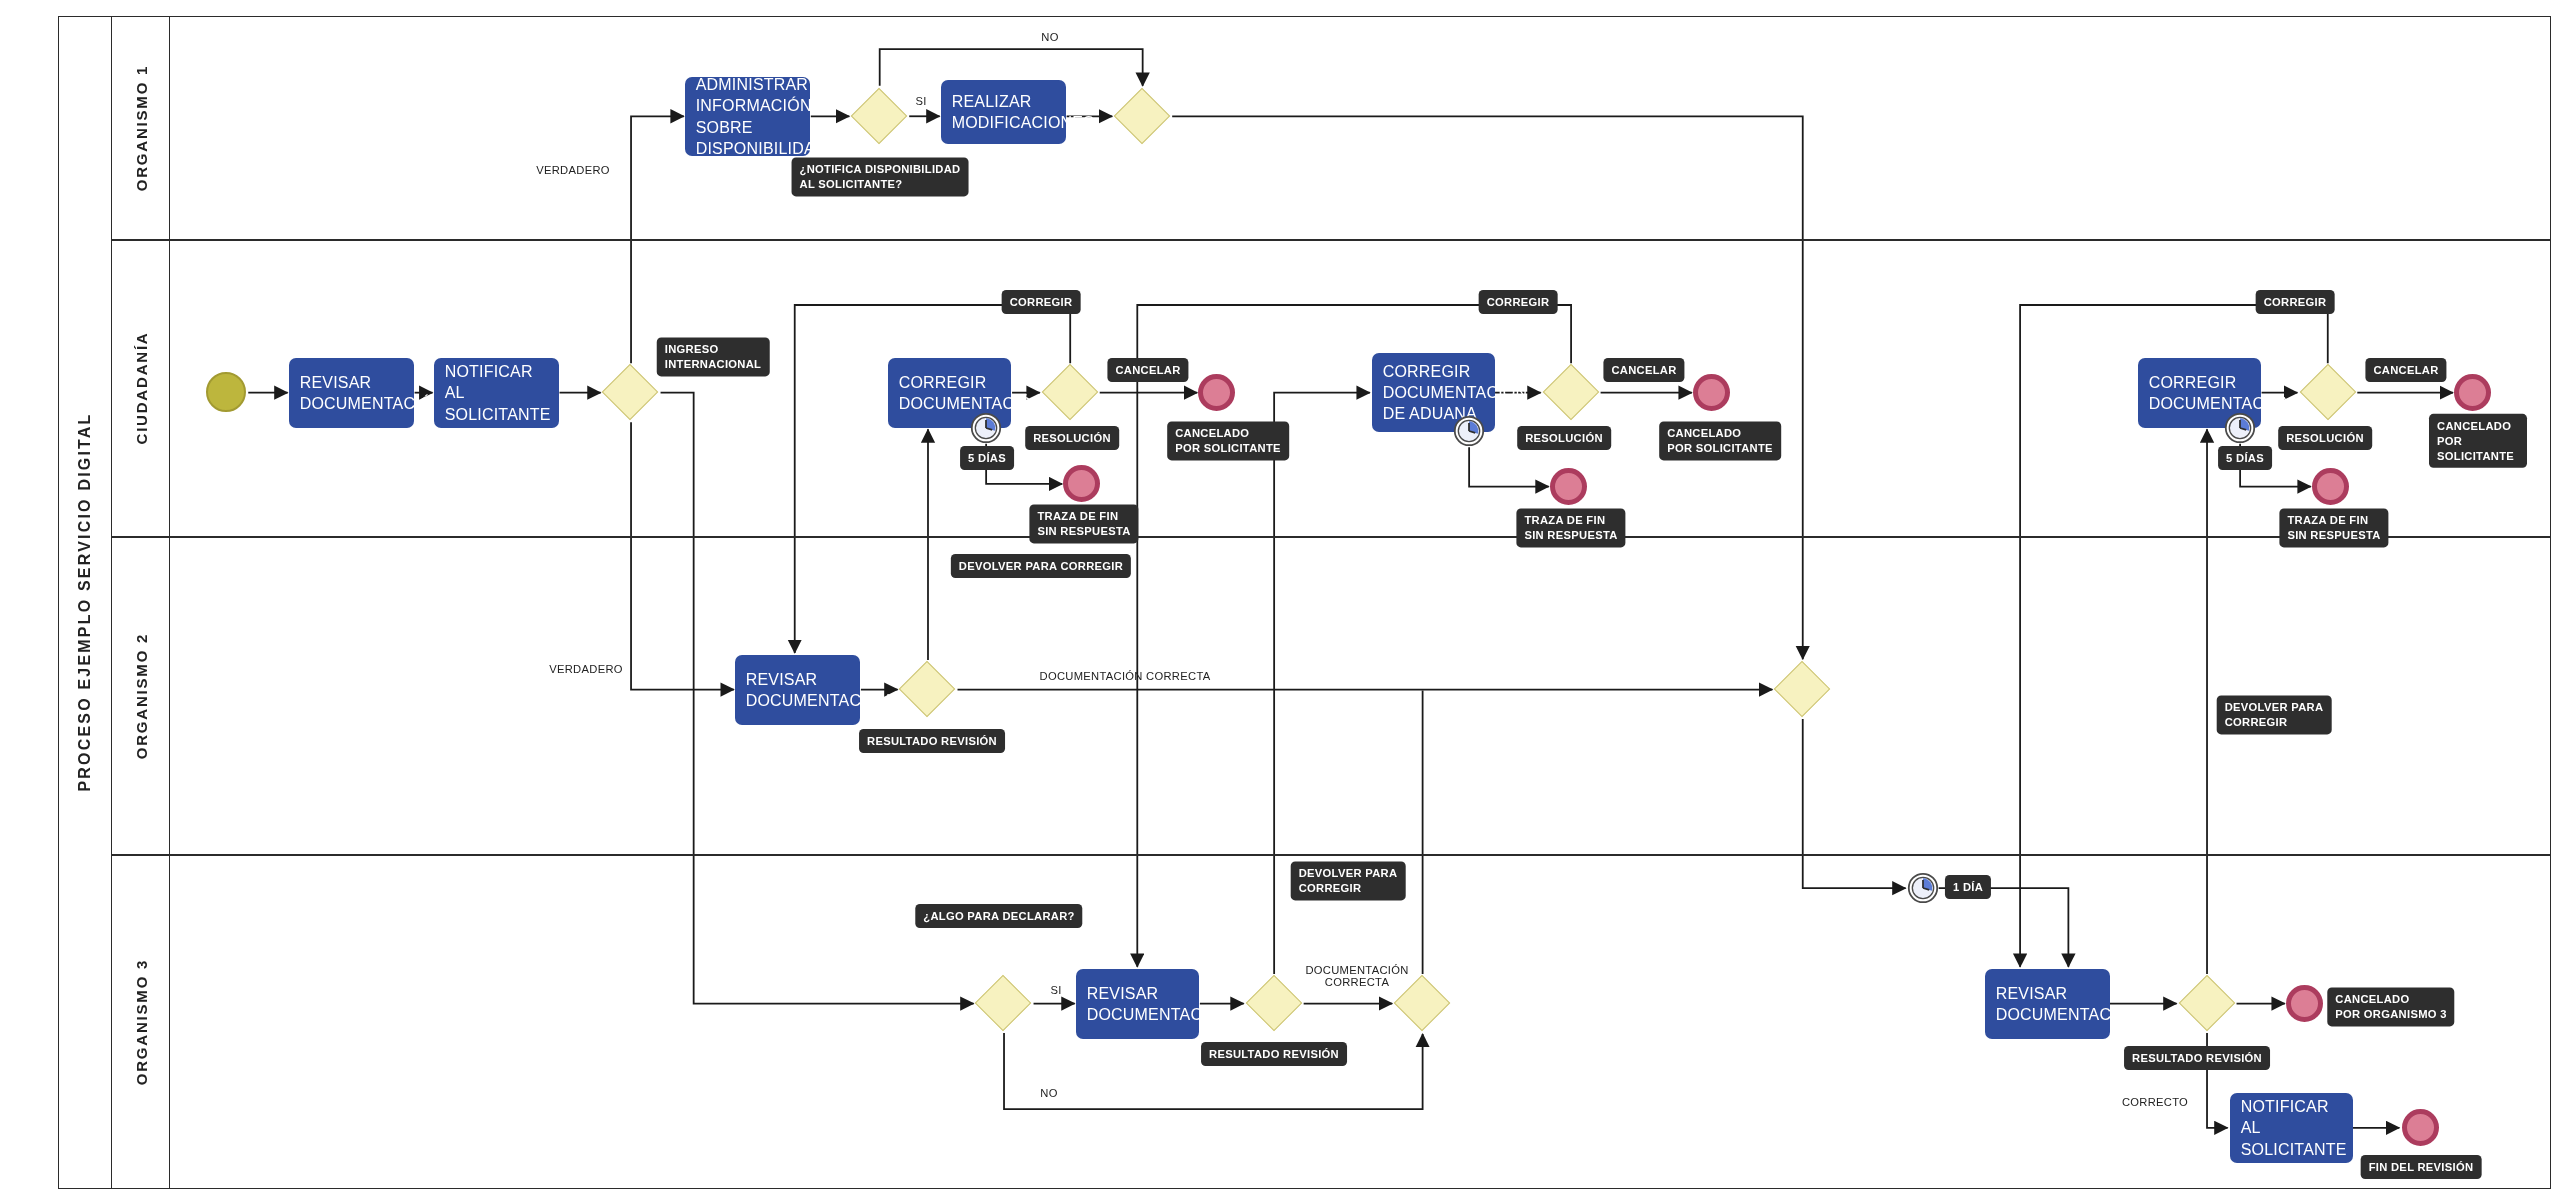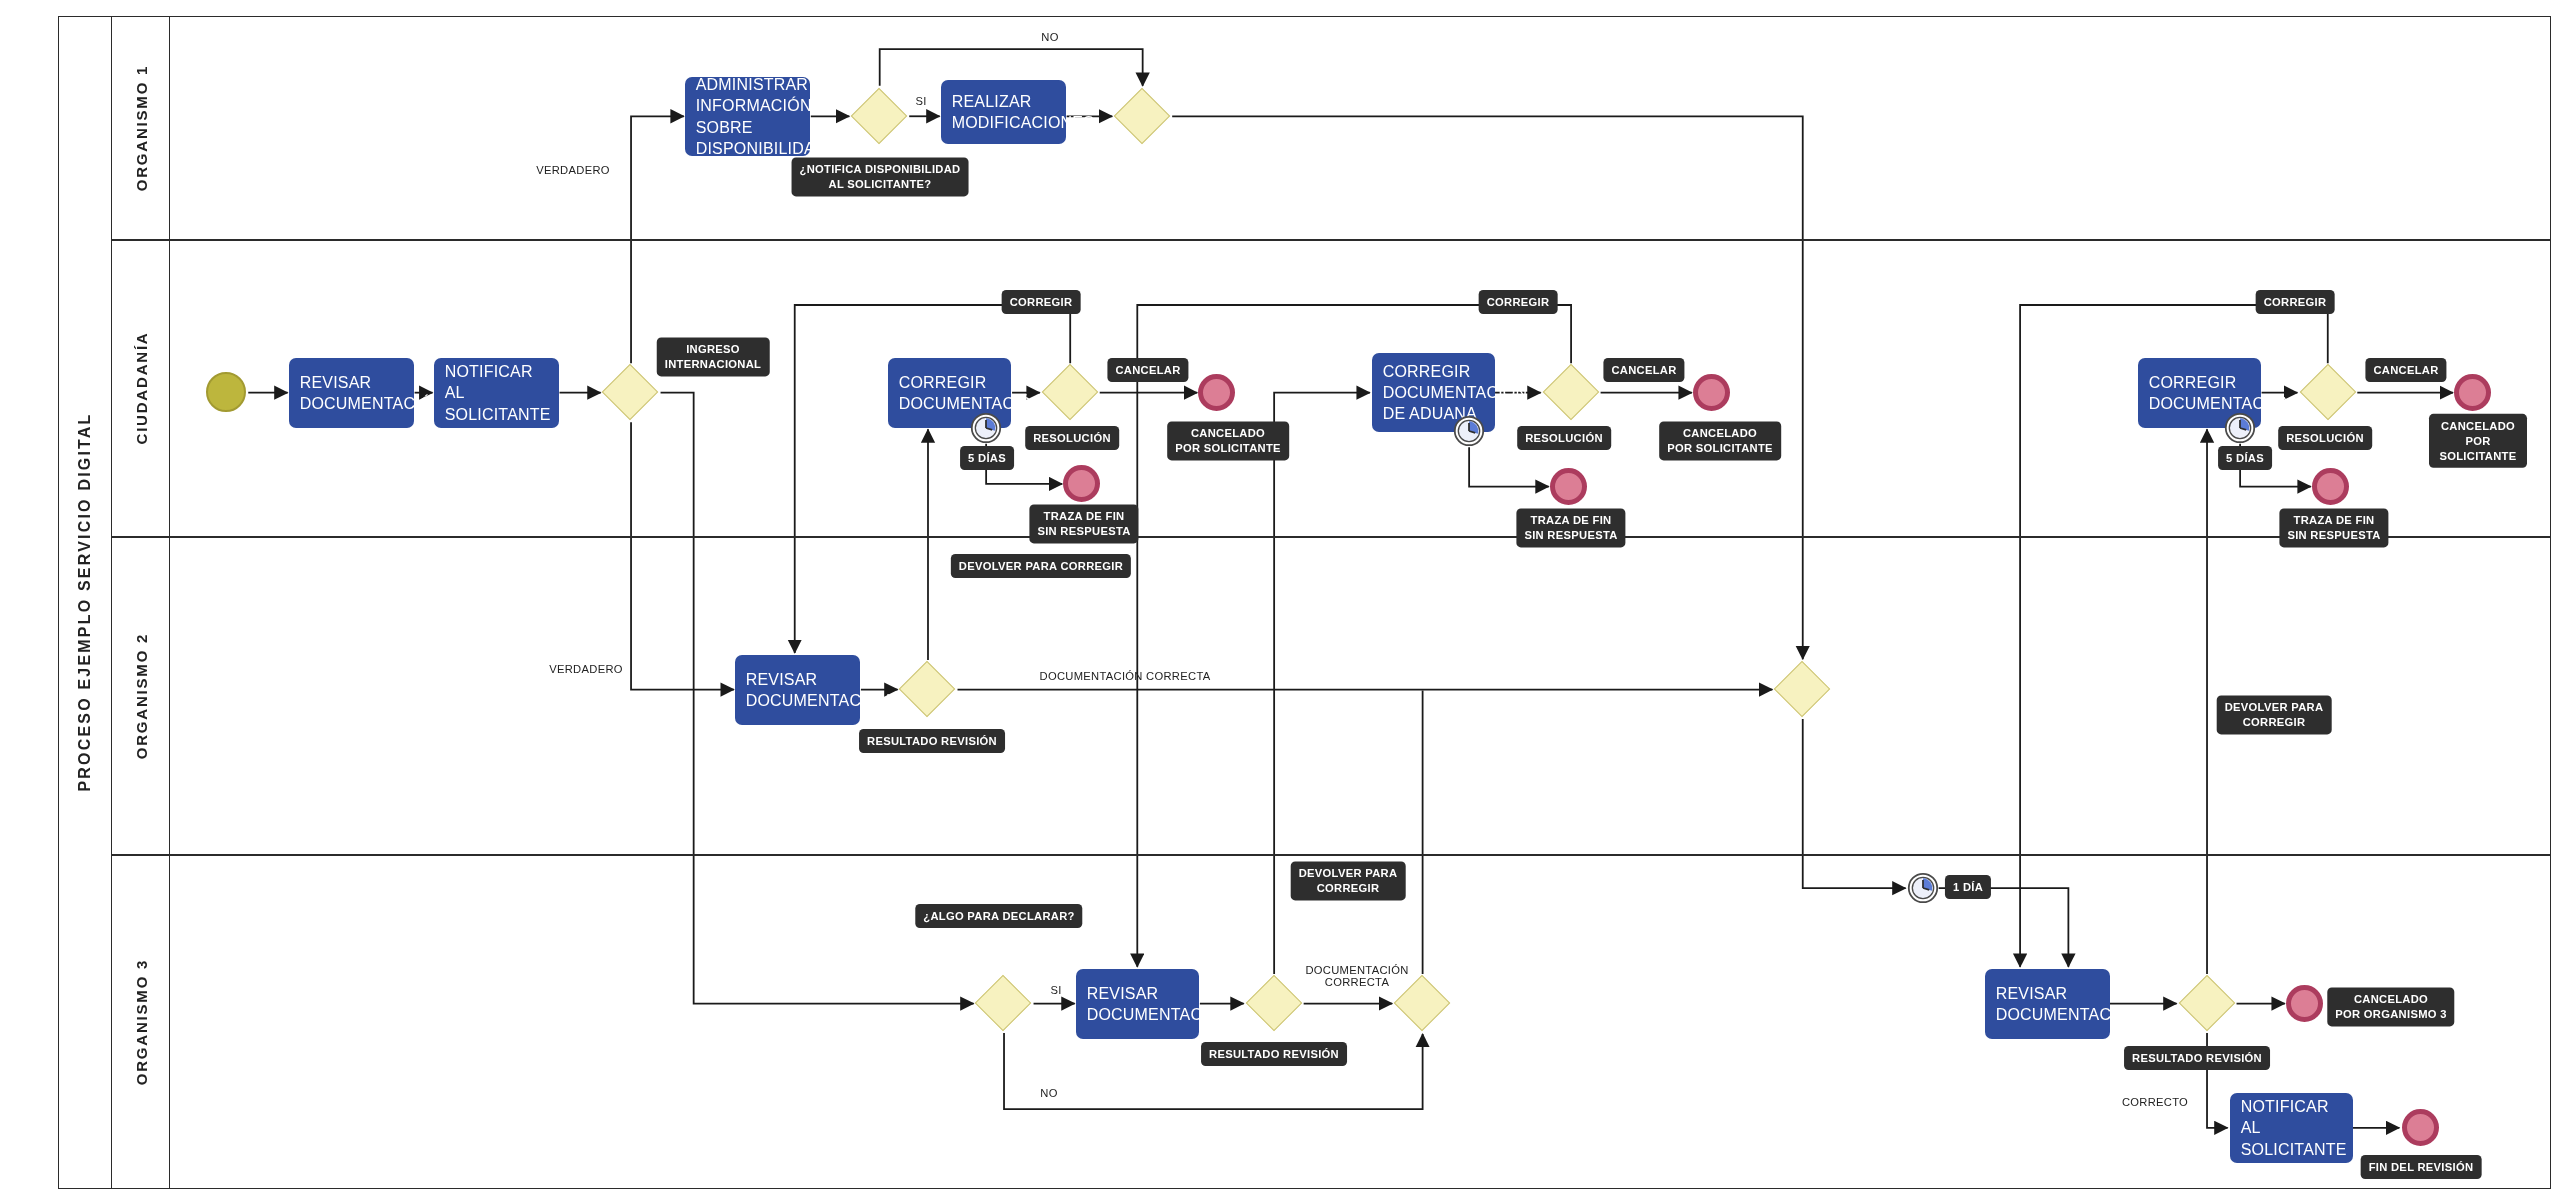--- a/index.html
+++ b/index.html
@@ -24,21 +24,21 @@
              border:1.8px solid #CCC474; transform:rotate(45deg); box-sizing:content-box; }
   .ev-start { position:absolute; width:36px; height:36px; border-radius:50%;
               background:#BDB63D; border:2.7px solid #A29A31; box-sizing:content-box; }
   .ev-end { position:absolute; width:27px; height:27px; border-radius:50%;
             background:#DC7E95; border:5.4px solid #AC3C5E; box-sizing:content-box; }
   .timer { position:absolute; width:32px; height:32px; }
 
   
   .badge { position:absolute; transform:translate(-50%,-50%); background:#2E2E2E; color:#fff;
            font-size:11.2px; font-weight:600; letter-spacing:0.3px; line-height:1.35;
-           padding:4.5px 8px; border-radius:4.5px; text-align:center; white-space:pre-line; }
+           padding:4.5px 8px; border-radius:4.5px; white-space:pre-line; }
   .flow-label { position:absolute; transform:translate(-50%,-50%); color:#222;
                 font-size:11.2px; font-weight:500; letter-spacing:0.3px; text-align:center;
                 white-space:pre-line; }
 
   svg.edges { position:absolute; left:0; top:0; }
 </style>
 </head>
 <body>
 
 <div class="canvas">

